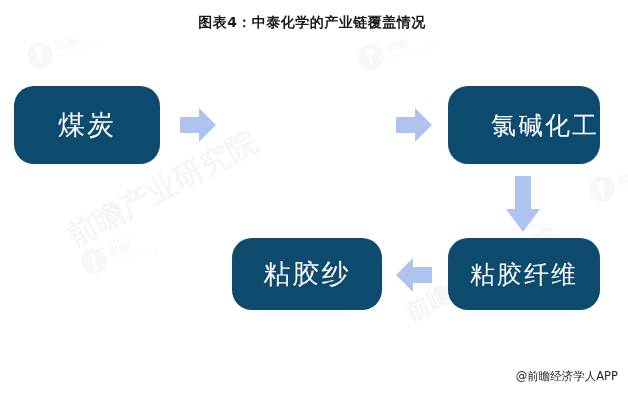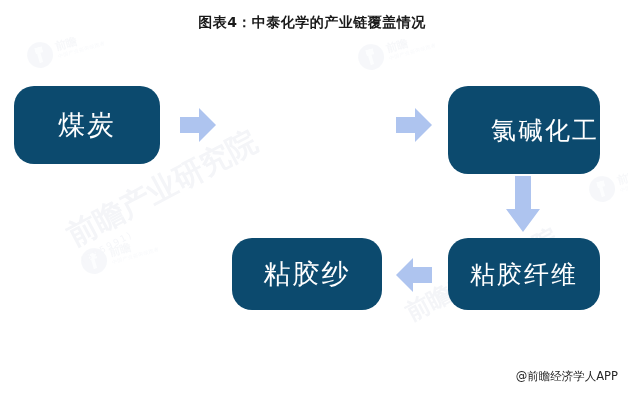--- a/index.html
+++ b/index.html
@@ -113,21 +113,21 @@
     color: #ffffff;
     font-size: 27px;
     letter-spacing: 2px;
     z-index: 3;
     font-family: "DejaVu Serif", "Liberation Serif", serif;
     box-sizing: border-box;
     text-align: right;
   }
   #node-coal      { left: 14px;  top: 86px;  width: 146px; height: 78px; }
   #node-power     { left: 232px; top: 86px;  width: 150px; height: 78px; }
-  #node-chlor     { left: 448px; top: 86px;  width: 152px; height: 88px; font-size: 25px; padding-left: 42px; }
+  #node-chlor     { left: 448px; top: 86px;  width: 152px; height: 78px; font-size: 25px; padding-left: 42px; }
   #node-yarn      { left: 232px; top: 238px; width: 150px; height: 72px; }
   #node-fiber     { left: 448px; top: 238px; width: 152px; height: 72px; font-size: 25px; }
 
   
   .arrow {
     position: absolute;
     z-index: 3;
   }
   .arrow svg { display: block; }
   #arrow-coal-power  { left: 180px; top: 108px; }

